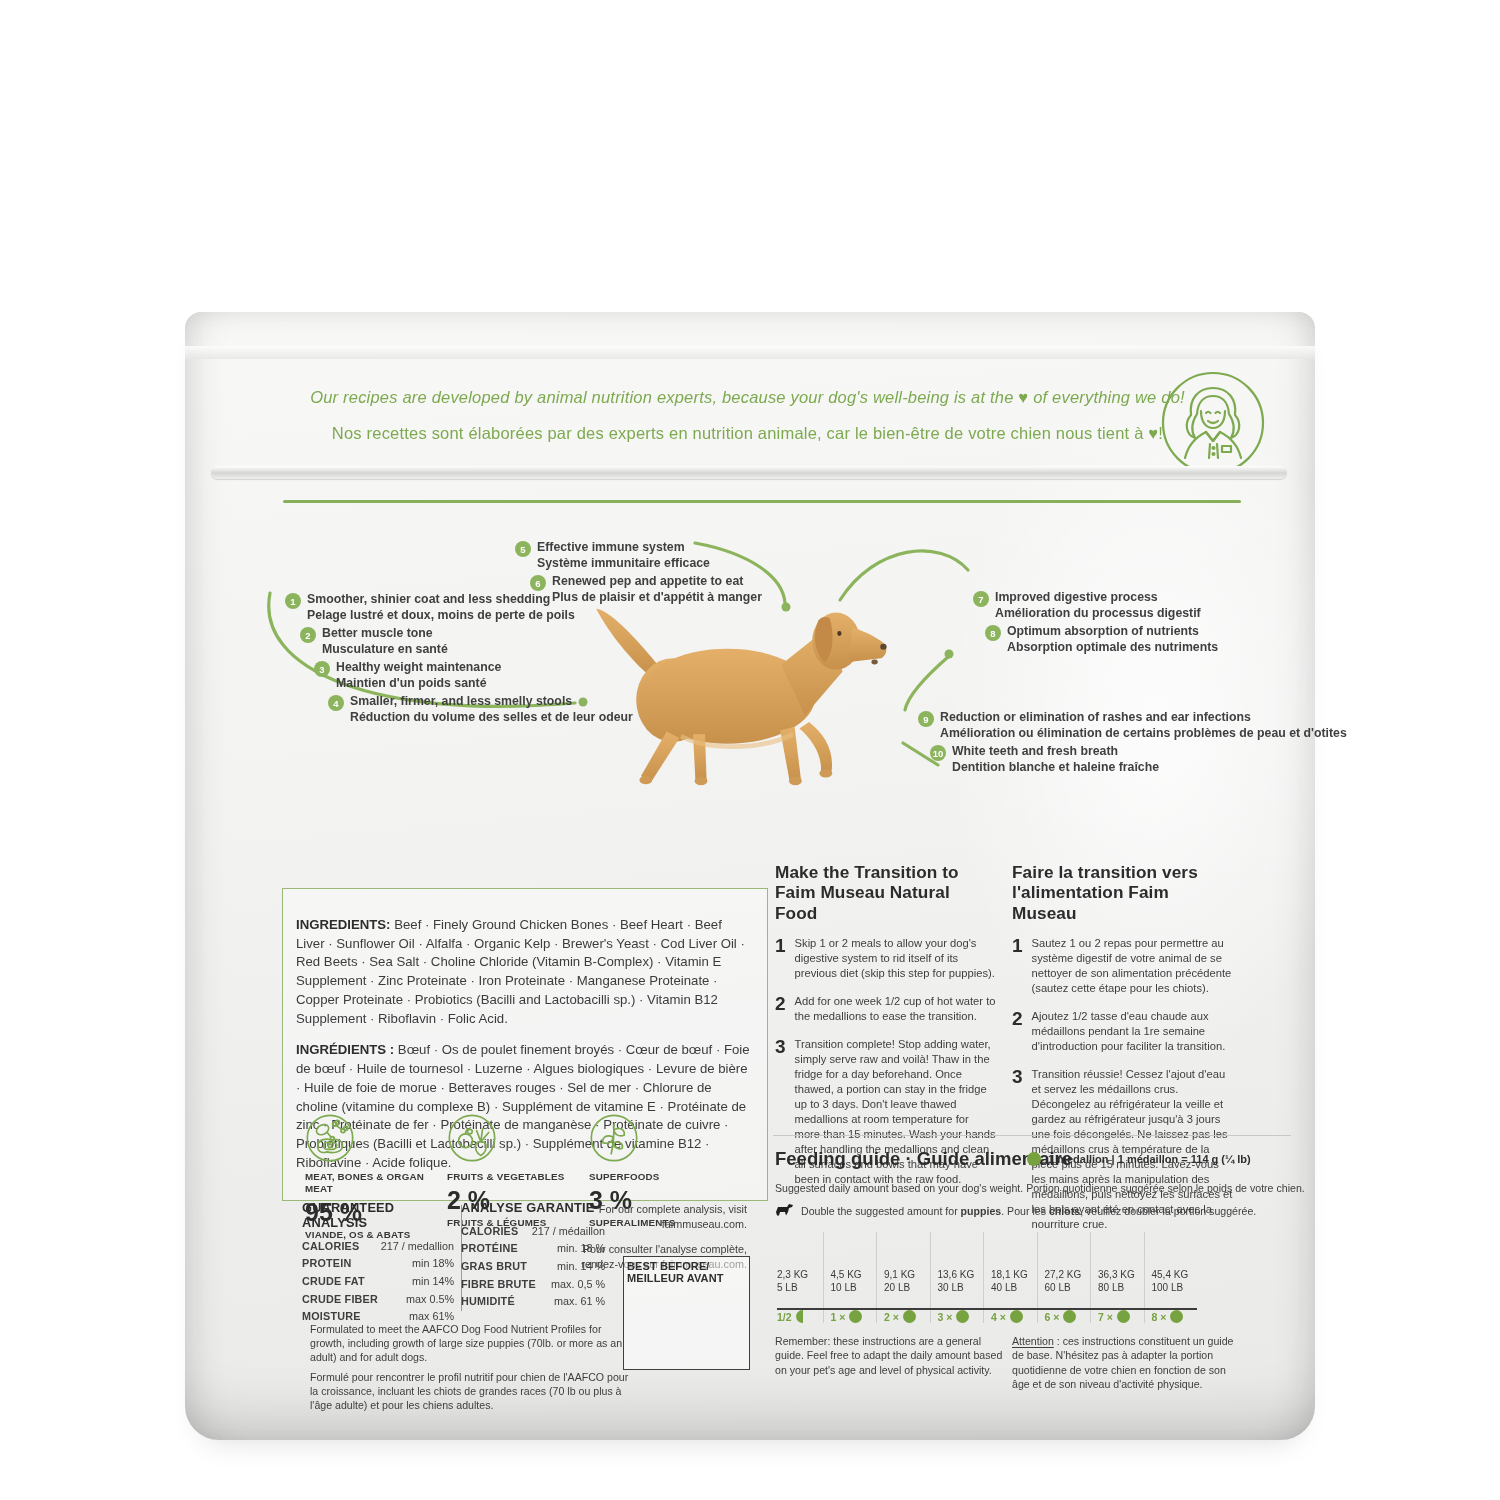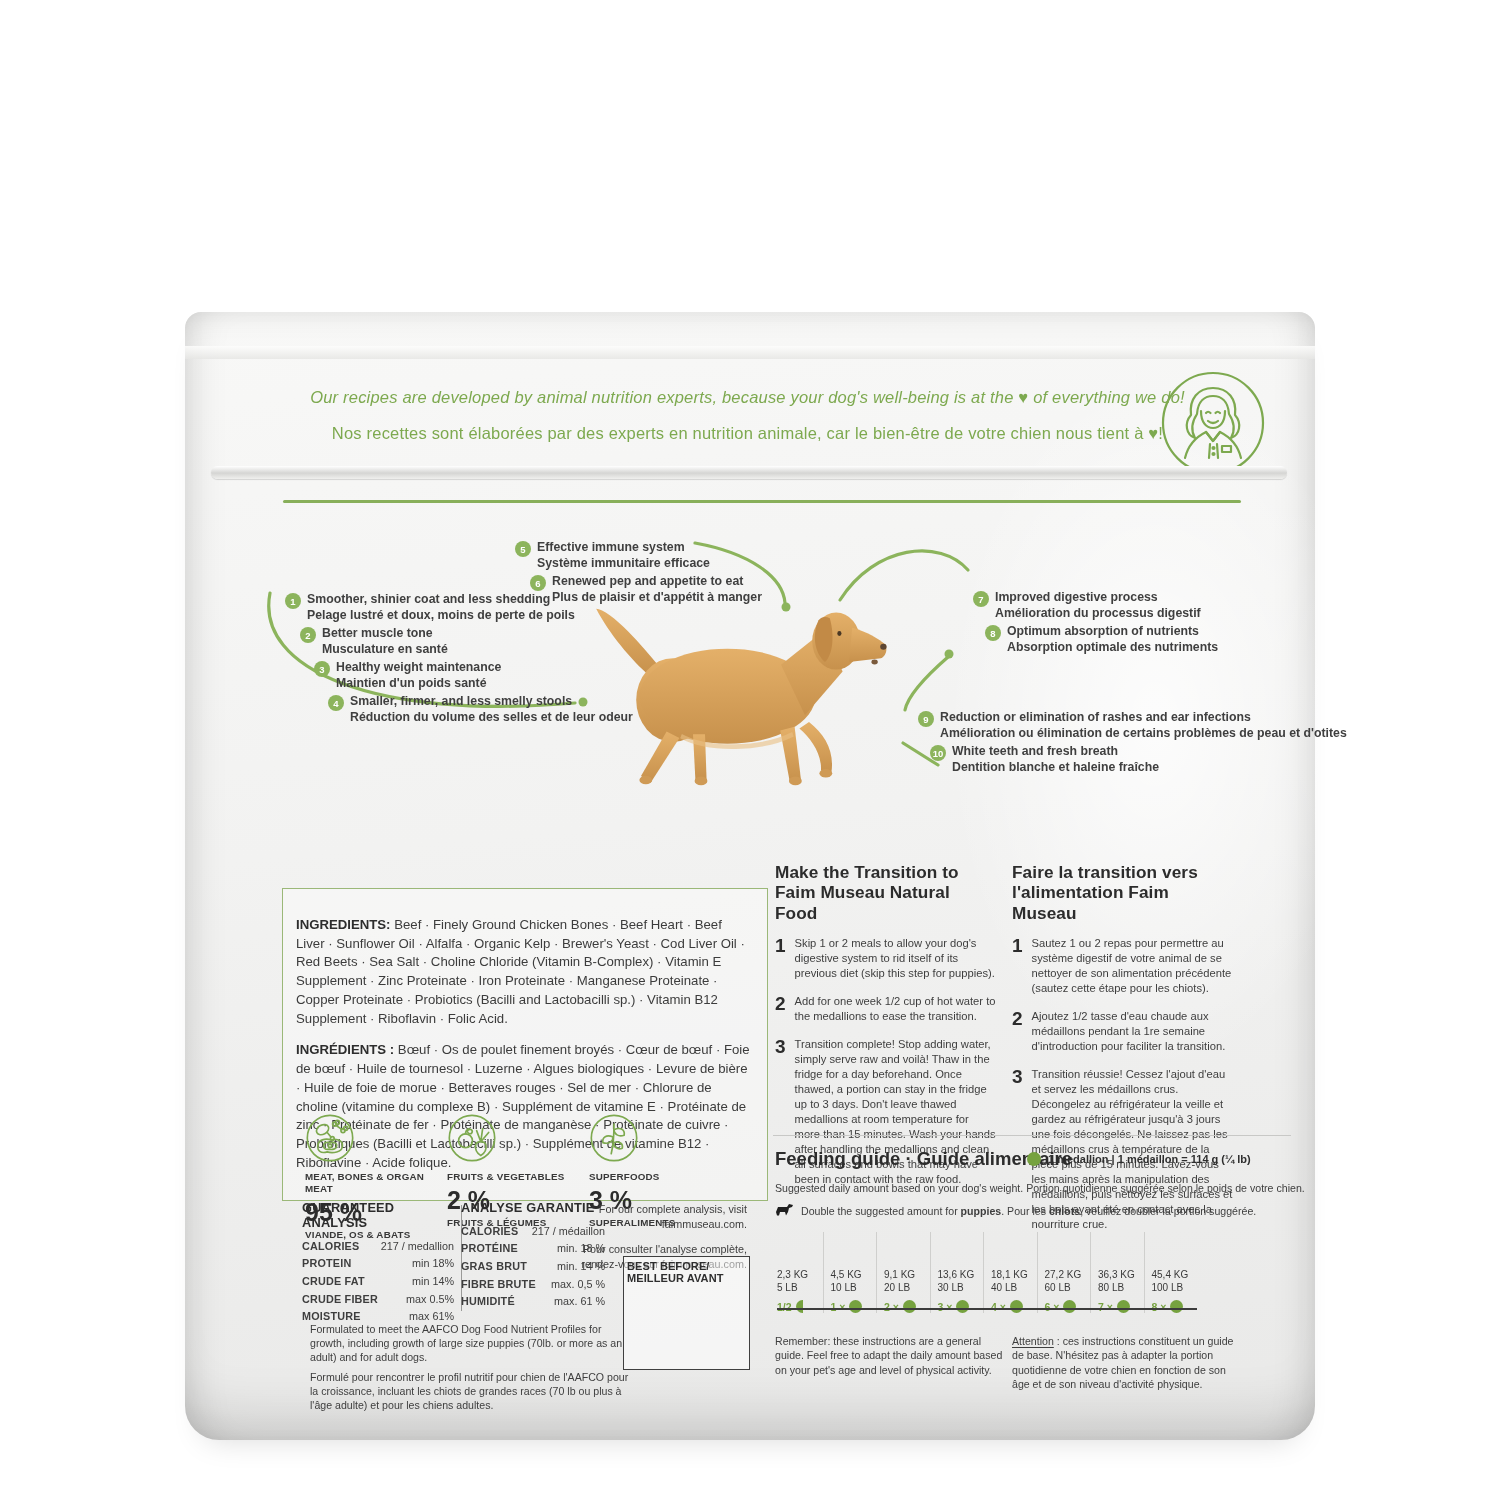--- a/index.html
+++ b/index.html
@@ -52,21 +52,21 @@
   .lightrule{left:588px;top:823px;width:518px;height:1px;background:#c8c8c6;}
   .fgtitle{font-size:18.5px;font-weight:bold;color:#2c2c2c;}
   .legend{display:flex;gap:7px;align-items:center;font-size:11px;font-weight:bold;color:#2e2e2e;}
   .mdot{display:inline-block;width:14px;height:14px;background:#76a23f;border-radius:50%;}
   .fgsub{font-size:10.6px;}
   .puppy{display:flex;gap:6px;align-items:center;font-size:10.6px;}
   .ftable{display:flex;}
   .fcol{width:45.5px;padding-left:7px;border-left:1px solid #cfcfcd;}
   .fcol:first-child{border-left:none;padding-left:0;}
   .fw{font-size:10px;font-weight:normal;line-height:1.3;color:#3a3a3a;margin-top:36px;}
-  .fd{margin-top:6px;display:flex;align-items:center;gap:4px;font-size:10.5px;font-weight:bold;color:#76a23f;}
+  .fd{margin-top:16px;display:flex;align-items:center;gap:4px;font-size:10.5px;font-weight:bold;color:#76a23f;}
   .fd .mdot{width:13px;height:13px;}
   .mdot.half{width:7px;border-radius:7px 0 0 7px;}
   .heavyrule{left:592px;top:996px;width:420px;height:2px;background:#3c3c3c;}
   .note{font-size:10.6px;line-height:1.36;width:228px;}
   .note u{text-underline-offset:2px;}
 </style>
 </head>
 <body>
 
 <div class="stage">

